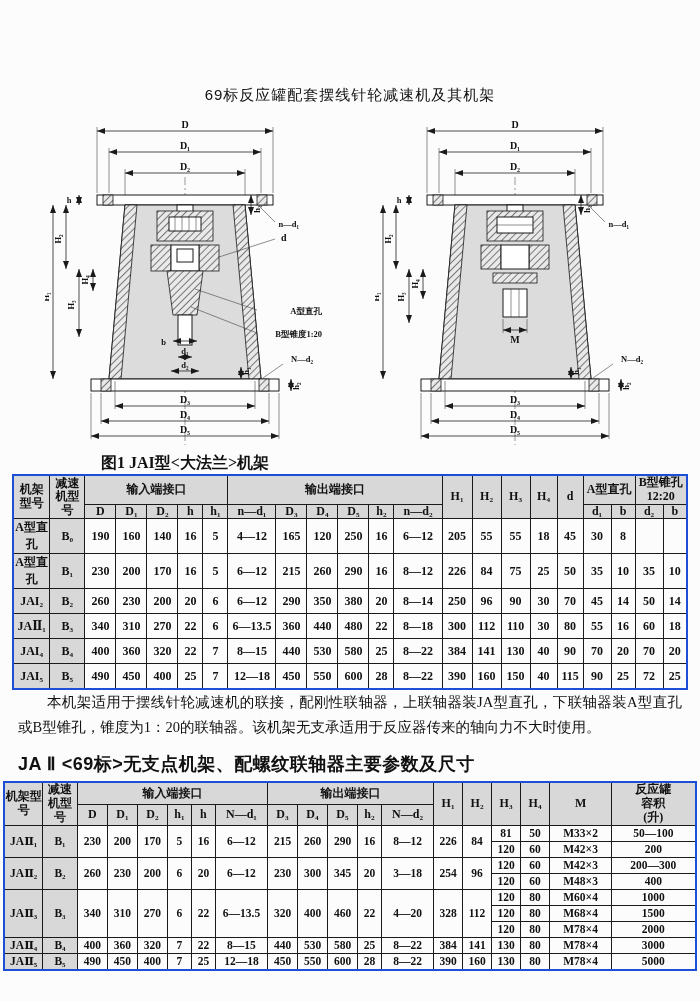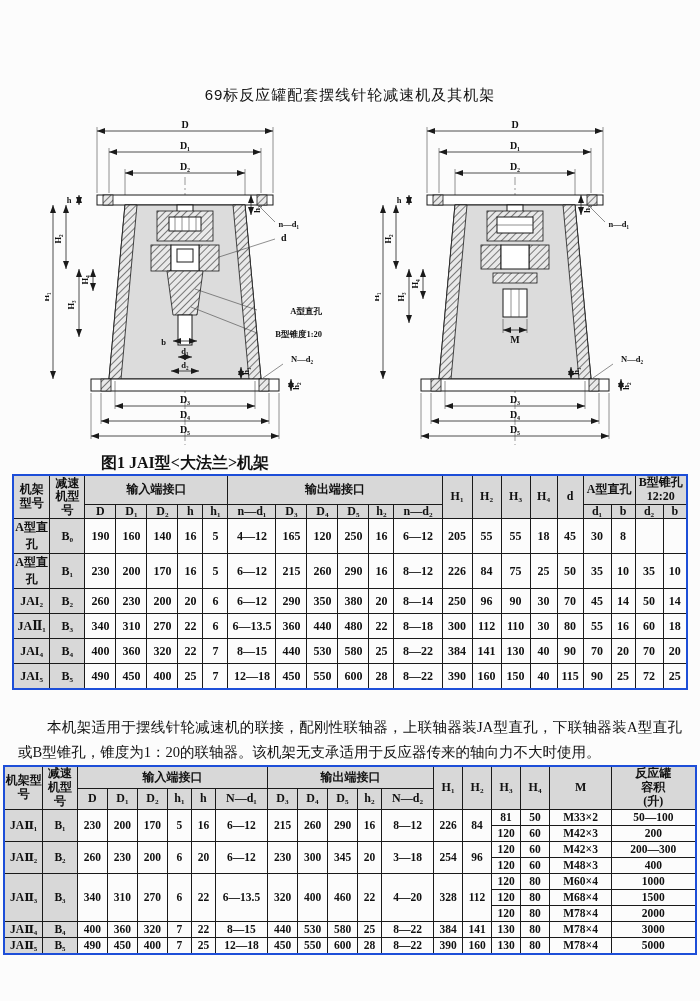--- a/index.html
+++ b/index.html
@@ -15,21 +15,21 @@
   .section-title{font-size:18px;font-weight:bold;margin:12px 0 5px 18px;letter-spacing:0.5px;}
   table{border-collapse:collapse;margin:0 auto;width:664px;table-layout:fixed;
        border:2px solid #1d4ed8;}
   th,td{border:1px solid #1a1a1a;text-align:center;vertical-align:middle;padding:0;
        font-family:"Liberation Serif","DejaVu Serif",serif;font-weight:bold;
        overflow:hidden;}
   th{background:#d8d8d8;font-size:12px;word-break:break-all;line-height:1.15;}
   #t1 td{height:24px;font-size:12px;}
   #t2 td{height:15px;font-size:11.5px;}
   td.shade{background:#d8d8d8;font-size:11.5px;}
-  .note{width:664px;margin:25px auto 0 auto;font-size:14.5px;line-height:1.72;
+  .note{width:664px;margin:0 auto 0 auto;font-size:14.5px;line-height:1.72;
        text-indent:2em;font-family:"Liberation Serif","DejaVu Serif",serif;text-align:justify;}
   
   .dim{stroke:#222;stroke-width:0.8;fill:none;}
   .ext{stroke:#333;stroke-width:0.55;fill:none;}
   .cl{stroke:#555;stroke-width:0.6;stroke-dasharray:8 3 2 3;fill:none;}
   .solid{stroke:#1a1a1a;stroke-width:1;fill:#ffffff;}
   .bodyfill{stroke:#1a1a1a;stroke-width:1.1;fill:#dcdcdc;}
   .hatched{stroke:#1a1a1a;stroke-width:0.8;fill:url(#hatch);}
   .lbl{font-family:"Liberation Serif","DejaVu Serif",serif;font-size:10px;font-weight:bold;fill:#111;}
   .lbl-s{font-family:"Liberation Serif","DejaVu Serif",serif;font-size:8.5px;font-weight:bold;fill:#111;}
@@ -434,20 +434,21 @@
           <td>90</td>
           <td>25</td>
           <td>72</td>
           <td>25</td>
         </tr>
       </tbody>
   </table>
 
   <p class="note">本机架适用于摆线针轮减速机的联接，配刚性联轴器，上联轴器装JA型直孔，下联轴器装A型直孔或B型锥孔，锥度为1：20的联轴器。该机架无支承适用于反应器传来的轴向力不大时使用。</p>
 
+  <div class="section-title">JA Ⅱ &lt;69标&gt;无支点机架、配螺纹联轴器主要参数及尺寸</div>
   <table id="t2">
     <colgroup>
       <col style="width:38px">
         <col style="width:35px">
       <col style="width:30px">
         <col style="width:30px">
         <col style="width:30px">
         <col style="width:24px">
         <col style="width:24px">
         <col style="width:52px">

